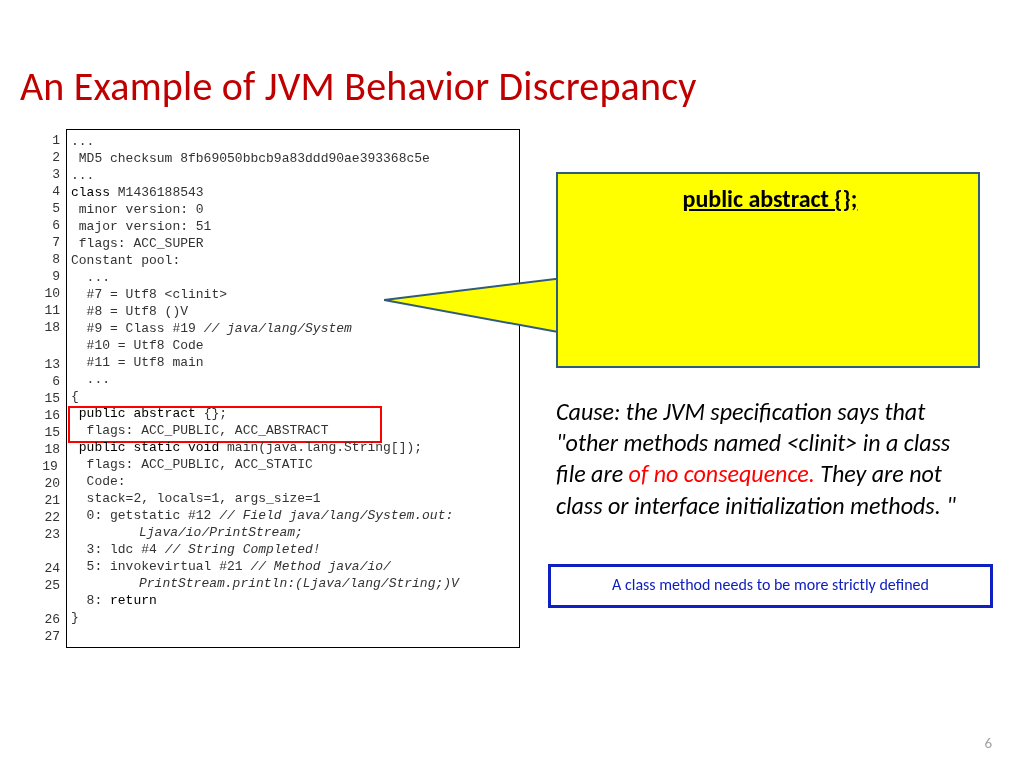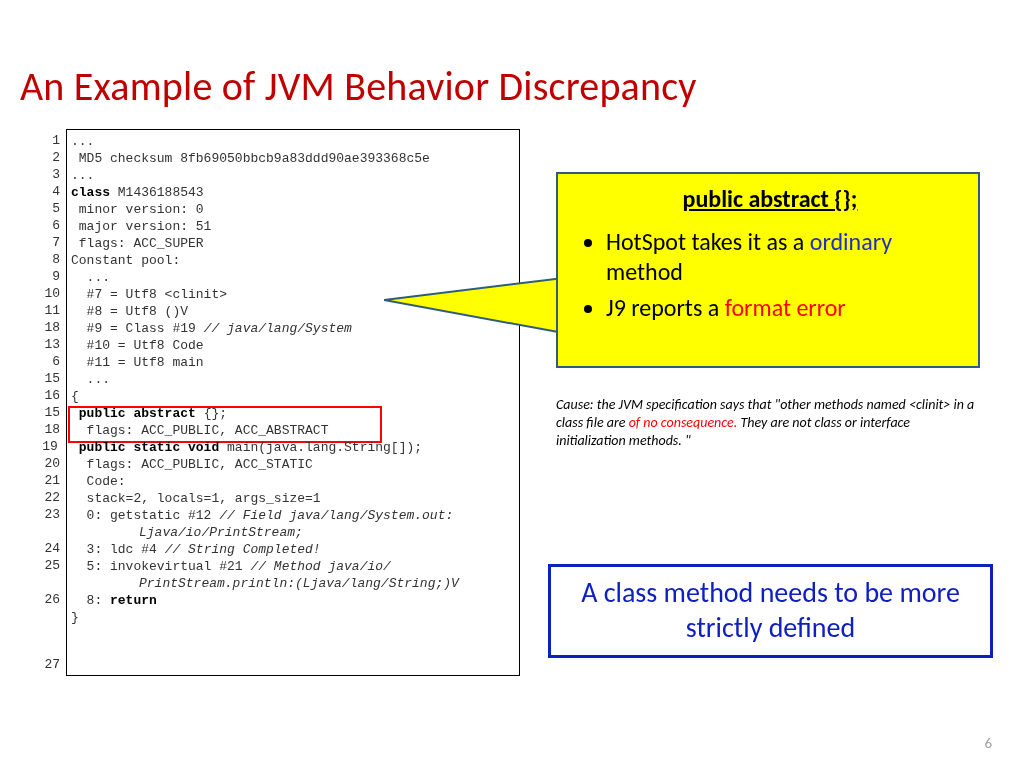--- a/index.html
+++ b/index.html
@@ -45,21 +45,21 @@
     font-family: Consolas, "Courier New", monospace;
     font-size: 13px;
     line-height: 17px;
     color: #333;
     padding: 3px 4px 6px 4px;
     white-space: pre;
     position: relative;
   }
   .code-line { display:block; height:17px; }
   .code-line.wrap { padding-left: 68px; }
-  .kw { font-weight: bold; color: #000; }
+  .kw { font-weight: normal; color: #000; }
   .it { font-style: italic; }
   .highlight-box {
     position: absolute;
     border: 2px solid #ff0000;
     left: 68px;
     top: 277px;
     width: 314px;
     height: 37px;
     pointer-events: none;
   }
@@ -93,33 +93,33 @@
     color: #000;
   }
   .callout-list li { margin-bottom: 6px; line-height: 1.25; }
   .blue-word { color: #1f30c0; }
   .red-word { color: #ff0000; }
   .cause-block {
     position: absolute;
     left: 556px;
     top: 396px;
     width: 426px;
-    font-size: 14px;
+    font-size: 24px;
     font-style: italic;
     color: #000;
     line-height: 1.3;
   }
   .conclusion-box {
     position: absolute;
     left: 548px;
     top: 564px;
     width: 445px;
     border: 3px solid #1020c0;
     color: #1020c0;
-    font-size: 28px;
+    font-size: 16px;
     text-align: center;
     padding: 8px 10px 10px 10px;
     line-height: 1.25;
     z-index: 4;
   }
   .page-num {
     position: absolute;
     right: 32px;
     bottom: 16px;
     color: #a0a0a0;
@@ -149,57 +149,53 @@
         <div style="height: 17px;">3</div>
         <div style="height: 17px;">4</div>
         <div style="height: 17px;">5</div>
         <div style="height: 17px;">6</div>
         <div style="height: 17px;">7</div>
         <div style="height: 17px;">8</div>
         <div style="height: 17px;">9</div>
         <div style="height: 17px;">10</div>
         <div style="height: 17px;">11</div>
         <div style="height: 17px;">18</div>
-        <div style="height: 17px;">13</div>
+        <div style="height: 17px; margin-top: 20px;">13</div>
         <div style="height: 17px;">6</div>
         <div style="height: 17px;">15</div>
         <div style="height: 17px;">16</div>
         <div style="height: 17px;">15</div>
         <div style="height: 17px;">18</div>
         <div style="height: 17px; text-align: center;">19</div>
         <div style="height: 17px;">20</div>
         <div style="height: 17px;">21</div>
         <div style="height: 17px;">22</div>
         <div style="height: 17px;">23</div>
         <div style="height: 17px;"></div>
         <div style="height: 17px;">24</div>
         <div style="height: 17px;">25</div>
         <div style="height: 17px;"></div>
         <div style="height: 17px;">26</div>
-        <div style="height: 17px; margin-top: 48px;">27</div>
+        <div style="height: 17px;">27</div>
       </div>
     <div class="code-box" id="codebox"><span class="code-line">...</span><span class="code-line"> MD5 checksum 8fb69050bbcb9a83ddd90ae393368c5e</span><span class="code-line">...</span><span class="code-line"><span class="kw">class</span><span> M1436188543</span></span><span class="code-line"> minor version: 0</span><span class="code-line"> major version: 51</span><span class="code-line"> flags: ACC_SUPER</span><span class="code-line">Constant pool:</span><span class="code-line">  ...</span><span class="code-line">  #7 = Utf8 &lt;clinit&gt;</span><span class="code-line">  #8 = Utf8 ()V</span><span class="code-line"><span>  #9 = Class #19 </span><span class="it">// java/lang/System</span></span><span class="code-line">  #10 = Utf8 Code</span><span class="code-line">  #11 = Utf8 main</span><span class="code-line">  ...</span><span class="code-line">{</span><span class="code-line"><span class="kw"> public abstract</span><span> {};</span></span><span class="code-line">  flags: ACC_PUBLIC, ACC_ABSTRACT</span><span class="code-line"><span class="kw"> public static void</span><span> main(java.lang.String[]);</span></span><span class="code-line">  flags: ACC_PUBLIC, ACC_STATIC</span><span class="code-line">  Code:</span><span class="code-line">  stack=2, locals=1, args_size=1</span><span class="code-line"><span>  0: getstatic #12 </span><span class="it">// Field java/lang/System.out:</span></span><span class="code-line wrap"><span class="it">Ljava/io/PrintStream;</span></span><span class="code-line"><span>  3: ldc #4 </span><span class="it">// String Completed!</span></span><span class="code-line"><span>  5: invokevirtual #21 </span><span class="it">// Method java/io/</span></span><span class="code-line wrap"><span class="it">PrintStream.println:(Ljava/lang/String;)V</span></span><span class="code-line"><span>  8: </span><span class="kw">return</span></span><span class="code-line">}</span></div>
   </div>
 
   <div class="highlight-box"></div>
 
 </div>
 
 <svg class="callout-tail" viewBox="0 0 200 140">
   <polygon points="196,0 196,60 0,24" fill="#ffff00" stroke="#2f5b7c" stroke-width="2"></polygon>
   <rect x="192" y="2" width="8" height="56" fill="#ffff00" stroke="none"></rect>
 </svg>
 
 <div class="callout">
   <div class="callout-body">
     <div class="callout-title">public abstract {};</div>
-    <ul class="callout-list" id="callout-list">
-        <li><span>HotSpot takes it as a </span><span class="blue-word">ordinary</span><span> method</span></li>
-        <li><span>J9 reports a </span><span class="red-word">format error</span><span></span></li>
-      </ul>
   </div>
 </div>
 
 <div class="cause-block" id="cause-block"><span>Cause: the JVM specification says that "other methods named &lt;clinit&gt; in a class file are </span><span class="red-word">of no consequence.</span><span> They are not class or interface initialization methods. "</span></div>
 
 <div class="conclusion-box">A class method needs to be more strictly defined</div>
 
 <div class="page-num">6</div>
 
 </body></html>

